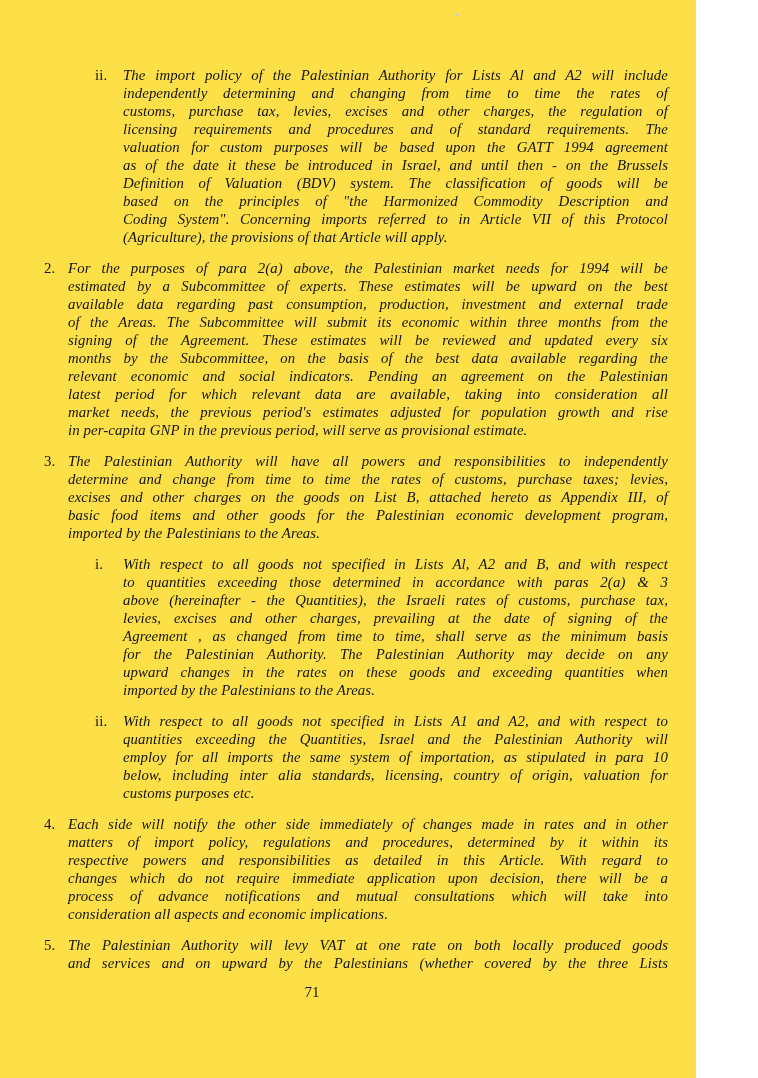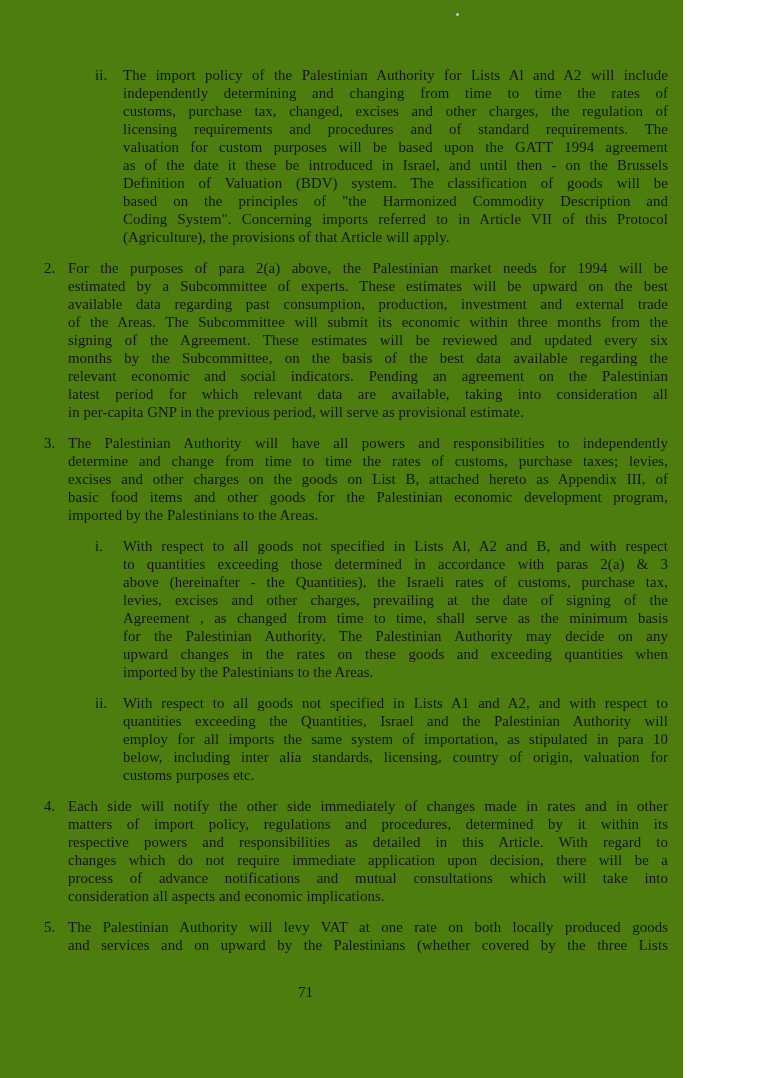--- a/index.html
+++ b/index.html
@@ -4,25 +4,26 @@
 <style>
   html, body {
     margin: 0;
     padding: 0;
     background: #ffffff;
   }
   .page {
     position: relative;
     width: 683px;
     height: 1078px;
-    background: #4d7c0f;
+    background: #fde047;
     font-family: "Liberation Serif", "DejaVu Serif", serif;
     color: #141414;
     overflow: hidden;
     letter-spacing: 0.1px;
+    padding-left: 13px;
   }
   .text-column {
     position: absolute;
     left: 44px;
     top: 66px;
     width: 624px;
     font-size: 14.8px;
   }
   .para {
     position: relative;
@@ -34,20 +35,21 @@
     position: absolute;
     left: 0;
     top: 0;
     line-height: 18px;
     white-space: nowrap;
   }
   .line {
     line-height: 18px;
     text-align: justify;
     text-align-last: justify;
+    font-style: italic;
   }
   .line.last { text-align-last: left; }
   .page-number {
     position: absolute;
     top: 984px;
     left: 0;
     width: 100%;
     text-align: center;
     font-size: 15px;
     transform: translateX(-36px);
@@ -65,39 +67,40 @@
 </head>
 <body>
 
 <div class="page">
   <div class="speck"></div>
   <main class="text-column" id="paragraphs">
       <section class="para sub">
         <span class="marker">ii.</span>
         <div class="line">The import policy of the Palestinian Authority for Lists Al and A2 will include</div>
         <div class="line">independently determining and changing from time to time the rates of</div>
-        <div class="line">customs, purchase tax, changed, excises and other charges, the regulation of</div>
+        <div class="line">customs, purchase tax, levies, excises and other charges, the regulation of</div>
         <div class="line">licensing requirements and procedures and of standard requirements. The</div>
         <div class="line">valuation for custom purposes will be based upon the GATT 1994 agreement</div>
         <div class="line">as of the date it these be introduced in Israel, and until then - on the Brussels</div>
         <div class="line">Definition of Valuation (BDV) system. The classification of goods will be</div>
         <div class="line">based on the principles of "the Harmonized Commodity Description and</div>
         <div class="line">Coding System". Concerning imports referred to in Article VII of this Protocol</div>
         <div class="line last">(Agriculture), the provisions of that Article will apply.</div>
       </section>
       <section class="para main">
         <span class="marker">2.</span>
         <div class="line">For the purposes of para 2(a) above, the Palestinian market needs for 1994 will be</div>
         <div class="line">estimated by a Subcommittee of experts. These estimates will be upward on the best</div>
         <div class="line">available data regarding past consumption, production, investment and external trade</div>
         <div class="line">of the Areas. The Subcommittee will submit its economic within three months from the</div>
         <div class="line">signing of the Agreement. These estimates will be reviewed and updated every six</div>
         <div class="line">months by the Subcommittee, on the basis of the best data available regarding the</div>
         <div class="line">relevant economic and social indicators. Pending an agreement on the Palestinian</div>
         <div class="line">latest period for which relevant data are available, taking into consideration all</div>
+        <div class="line">market needs, the previous period's estimates adjusted for population growth and rise</div>
         <div class="line last">in per-capita GNP in the previous period, will serve as provisional estimate.</div>
       </section>
       <section class="para main">
         <span class="marker">3.</span>
         <div class="line">The Palestinian Authority will have all powers and responsibilities to independently</div>
         <div class="line">determine and change from time to time the rates of customs, purchase taxes; levies,</div>
         <div class="line">excises and other charges on the goods on List B, attached hereto as Appendix III, of</div>
         <div class="line">basic food items and other goods for the Palestinian economic development program,</div>
         <div class="line last">imported by the Palestinians to the Areas.</div>
       </section>

